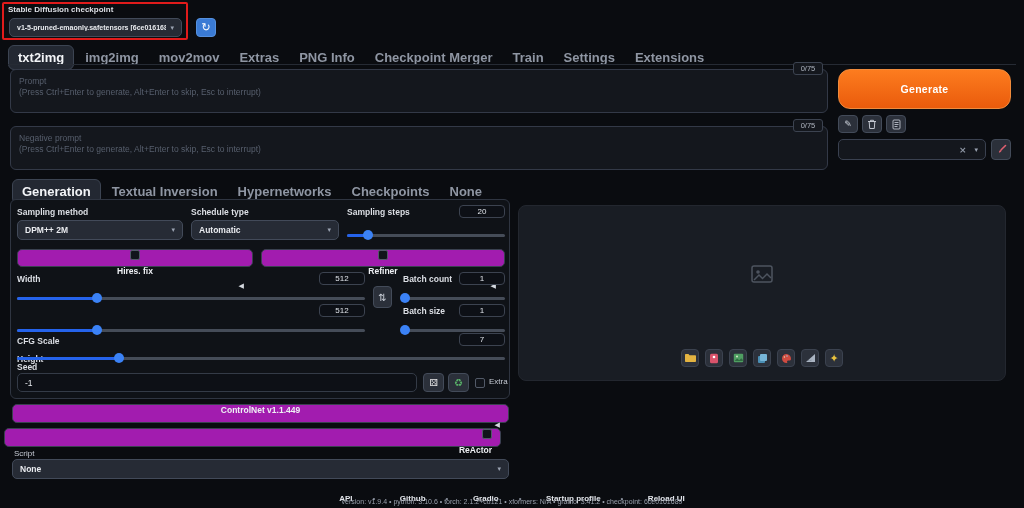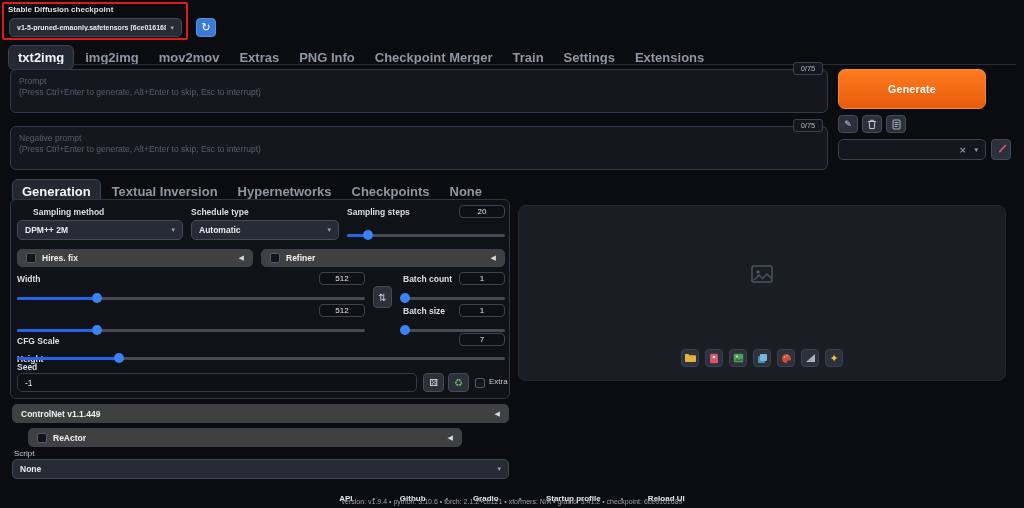--- a/index.html
+++ b/index.html
@@ -22,21 +22,21 @@
   .textbox{position:absolute;background:#14171d;border:1px solid #333947;border-radius:6px;padding:6px 8px;cursor:text;}
   .ph{font-size:8.5px;line-height:11px;color:#575f6d;}
   .counter{position:absolute;width:30px;height:13px;background:#14171d;border:1px solid #3c4350;border-radius:3px;color:#aeb4bf;font-size:7.5px;display:flex;align-items:center;justify-content:center;z-index:3;}
   .panel{position:absolute;background:#0f1217;border:1px solid #2f3541;border-radius:6px;}
   .numbox{position:absolute;background:#0d1016;border:1px solid #3c4350;border-radius:4px;color:#dfe3e9;font-size:8px;display:flex;align-items:center;justify-content:center;cursor:text;}
   .input{position:absolute;background:#0d1016;border:1px solid #343b47;border-radius:5px;color:#e6e9ee;font-size:8.5px;padding:0 7px;font-family:"Liberation Sans",sans-serif;}
   .slider{position:absolute;height:10px;cursor:pointer;}
   .sl-track{position:absolute;top:4px;left:0;right:0;height:3px;background:#454c58;border-radius:2px;}
   .sl-fill{position:absolute;top:4px;left:0;height:3px;background:#2563eb;border-radius:2px;}
   .sl-handle{position:absolute;top:0;width:10px;height:10px;margin-left:-5px;border-radius:50%;background:#3b82f6;}
-  .accordion{position:absolute;background:#404040;border:1px solid #3a4150;border-radius:5px;display:flex;align-items:center;gap:6px;padding:0 8px;color:#eef0f4;font-weight:700;font-size:8.5px;cursor:pointer;}
+  .accordion{position:absolute;background:#a21caf;border:1px solid #3a4150;border-radius:5px;display:flex;align-items:center;gap:6px;padding:0 8px;color:#eef0f4;font-weight:700;font-size:8.5px;cursor:pointer;flex-direction:column;}
   .accordion .arrow{margin-left:auto;font-size:7px;color:#d4d8df;}
   .checkbox{width:10px;height:10px;background:#11141a;border:1.5px solid #525a68;border-radius:2px;flex:none;cursor:pointer;}
   .gallery{position:absolute;background:#191d24;border:1px solid #23272f;border-radius:8px;}
   .gbtn-row{position:absolute;top:143px;left:50%;transform:translateX(-50%);display:flex;gap:6px;}
   .gbtn{position:relative;width:18px;height:18px;background:#2c313b;border:1px solid #3b424f;border-radius:4px;display:flex;align-items:center;justify-content:center;cursor:pointer;}
   .footer-row{position:absolute;width:100%;text-align:center;}
   .flink{font-size:8px;font-weight:600;color:#e3e6eb;margin:0 20px;cursor:pointer;}
   .fsep{font-size:8px;color:#868d99;}
   .version{position:absolute;width:100%;text-align:center;font-size:7px;color:#9aa1ad;}
 </style>
@@ -71,21 +71,21 @@
   <div class="ph">Prompt</div>
   <div class="ph">(Press Ctrl+Enter to generate, Alt+Enter to skip, Esc to interrupt)</div>
 </div>
 
 <div class="counter" style="left:793px;top:119px;">0/75</div>
 <div class="textbox" style="left:10px;top:126px;width:818px;height:44px;">
   <div class="ph">Negative prompt</div>
   <div class="ph">(Press Ctrl+Enter to generate, Alt+Enter to skip, Esc to interrupt)</div>
 </div>
 
-<div class="generate" style="left:838px;top:69px;width:148px;height:40px;">Generate</div>
+<div class="generate" style="left:838px;top:69px;width:173px;height:40px;border-radius:12px;">Generate</div>
 
 <div class="btn" style="left:838px;top:115px;width:20px;height:18px;font-size:9px;">
   <span class="glyph">✎</span>
 </div>
 <div class="btn" style="left:862px;top:115px;width:20px;height:18px;">
   <svg width="10" height="11" viewBox="0 0 10 11">
       <path d="M1 2.5h8M3.5 2.5V1.3h3v1.2M2.2 2.5l.5 7h4.6l.5-7" stroke="#cfd4dd" stroke-width="0.9" fill="none"></path>
     </svg>
 </div>
 <div class="btn" style="left:886px;top:115px;width:20px;height:18px;">
@@ -109,21 +109,21 @@
 <div class="tabs" style="left:12px;top:179px;">
   <div class="tab active">Generation</div>
   <div class="tab">Textual Inversion</div>
   <div class="tab">Hypernetworks</div>
   <div class="tab">Checkpoints</div>
   <div class="tab">None</div>
 </div>
 
 <div class="panel" style="left:10px;top:199px;width:500px;height:200px;">
 
-  <div class="label" style="left:22px;top:7px;">Sampling method</div>
+  <div class="label" style="left:6px;top:7px;">Sampling method</div>
   <div class="dropdown" style="left:6px;top:20px;width:166px;height:20px;">
     <span class="dd-text">DPM++ 2M</span>
     <span class="caret glyph">▾</span>
   </div>
 
   <div class="label" style="left:180px;top:7px;">Schedule type</div>
   <div class="dropdown" style="left:180px;top:20px;width:148px;height:20px;">
     <span class="dd-text">Automatic</span>
     <span class="caret glyph">▾</span>
   </div>
@@ -200,21 +200,21 @@
     <span class="glyph" style="color:#58b368;">♻</span>
   </div>
   <span class="checkbox" style="position:absolute;left:464px;top:178px;"></span>
   <div class="label" style="left:478px;top:177px;font-size:8px;font-weight:400;color:#c6cbd4;">Extra</div>
 </div>
 
 <div class="accordion" style="left:12px;top:404px;width:497px;height:19px;">
   <span>ControlNet v1.1.449</span>
   <span class="arrow glyph">◀</span>
 </div>
-<div class="accordion" style="left:28px;top:428px;width:434px;height:19px;">
+<div class="accordion" style="left:4px;top:428px;width:497px;height:19px;align-items:flex-end;">
   <span class="checkbox"></span>
   <span>ReActor</span>
   <span class="arrow glyph">◀</span>
 </div>
 <div class="label" style="left:14px;top:449px;font-weight:400;color:#c6cbd4;font-size:8px;">Script</div>
 <div class="dropdown" style="left:12px;top:459px;width:497px;height:20px;">
   <span class="dd-text">None</span>
   <span class="caret glyph">▾</span>
 </div>
 

